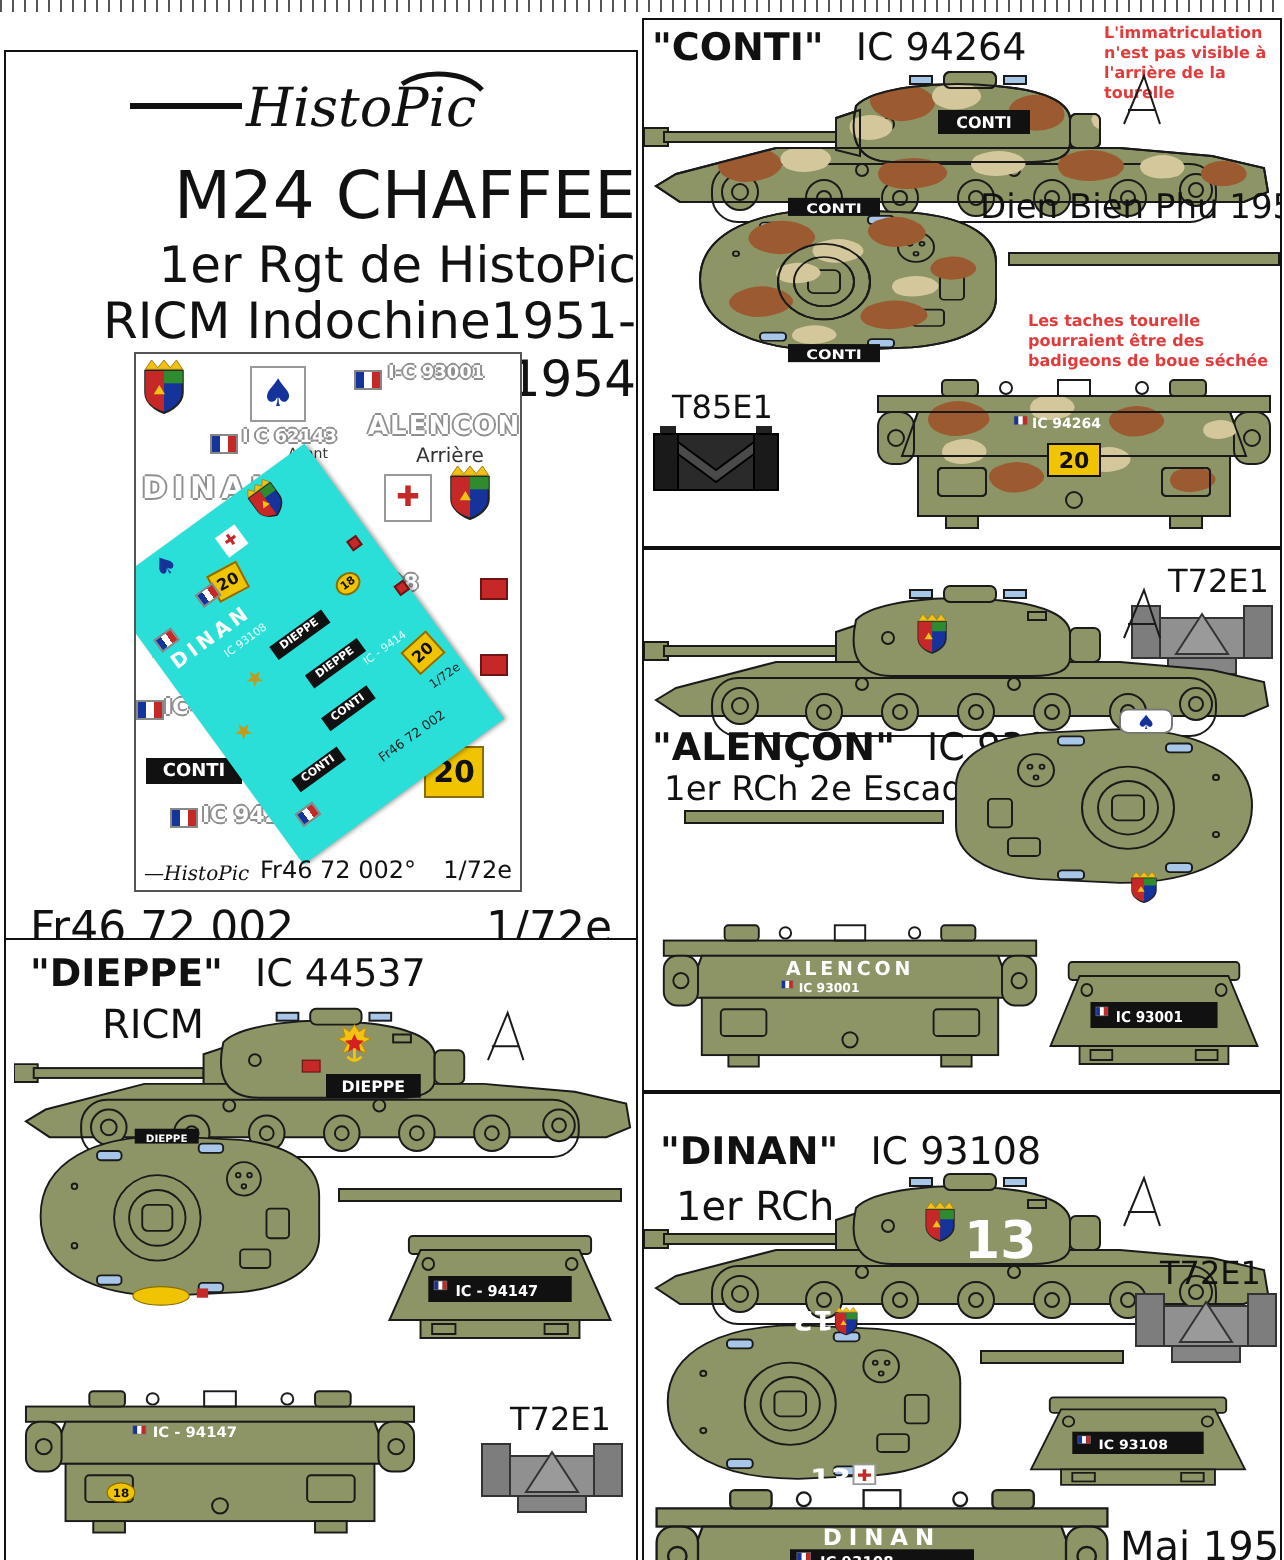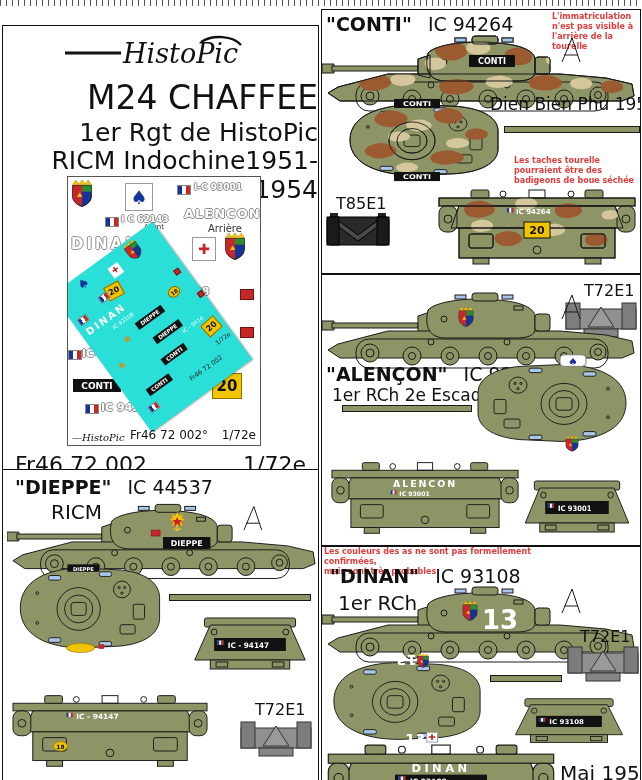--- a/index.html
+++ b/index.html
@@ -454,24 +454,20 @@
       <text x="50" y="63.5" text-anchor="middle" font-size="6" font-weight="bold" fill="#111">18</text>
     </svg>
 
     <div class="cap" style="left:252px;top:230px;font-size:16px;">T72E1</div>
     <svg class="abs" style="left:236px;top:248px;" width="74" height="40" viewBox="0 0 74 40">
         <use href="#t72-icon"></use>
       </svg>
   </div>
 
   <div class="panel" id="p-dinan" style="left:321px;top:546px;width:318px;height:233px;">
-    <div class="note" style="left:2px;top:0;width:250px;">
-      <span>Les couleurs des as ne sont pas formellement confirmées,</span><br>
-      <span>mais sont très probables</span>
-    </div>
     <div class="panel-head" style="left:8px;top:18px;">
       <span class="nm">"DINAN"</span>
       <span class="sn">IC 93108</span>
     </div>
     <div class="cap" style="left:16px;top:44px;font-size:20px;">1er RCh</div>
 
     <svg class="abs" style="left:0;top:30px;" width="316" height="86" viewBox="0 0 316 86">
       <use href="#tank-side"></use>
       <use href="#shield-rch" transform="translate(140,24) scale(1.15)"></use>
       <text x="160" y="52" font-size="26" font-weight="bold" fill="#fff">13</text>

